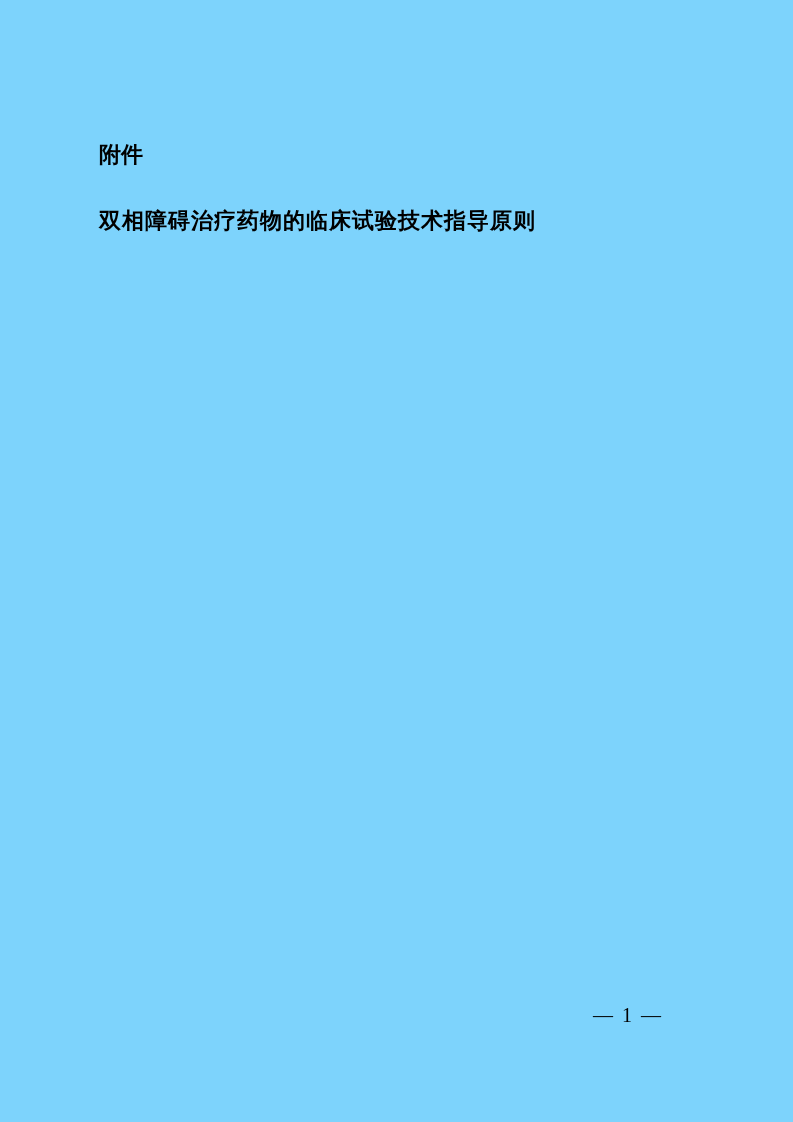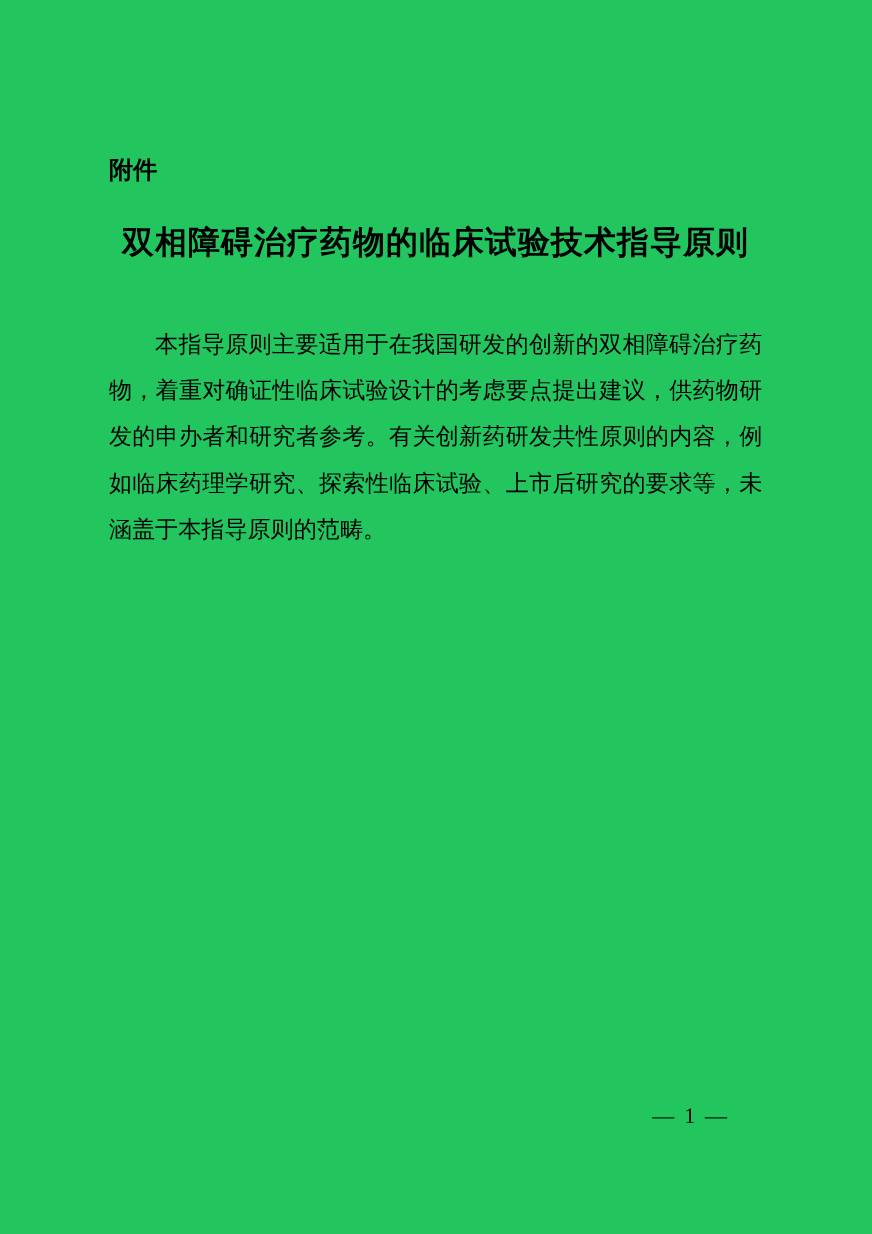--- a/index.html
+++ b/index.html
@@ -4,41 +4,41 @@
 <style>
   html, body {
     margin: 0;
     padding: 0;
     background: #ffffff;
   }
   .page {
     position: relative;
     width: 793px;
     height: 1122px;
-    background: #22c55e;
+    background: #7dd3fc;
     color: #000000;
     font-family: "Liberation Serif", serif;
     overflow: hidden;
     box-sizing: border-box;
     padding: 142px 100px 0 99px;
   }
   .attachment {
     font-family: "Liberation Sans", sans-serif;
     font-weight: bold;
     font-size: 22px;
     line-height: 26px;
     color: #000;
   }
   .doc-title {
     margin: 32px 0 0 0;
     font-family: "Liberation Serif", serif;
     font-weight: bold;
-    font-size: 29px;
+    font-size: 22px;
     line-height: 42px;
-    text-align: center;
+    text-align: left;
     letter-spacing: 1px;
     color: #000;
   }
   .doc-body {
     margin-top: 50px;
     font-size: 21px;
     line-height: 42px;
   }
   .section-heading {
     margin: 0;
@@ -74,21 +74,20 @@
 
 <div class="page">
 
   <div class="attachment">附件</div>
 
   <h1 class="doc-title">双相障碍治疗药物的临床试验技术指导原则</h1>
 
   <div class="doc-body">
 
 
-    <p class="para">本指导原则主要适用于在我国研发的创新的双相障碍治疗药物，着重对确证性临床试验设计的考虑要点提出建议，供药物研发的申办者和研究者参考。有关创新药研发共性原则的内容，例如临床药理学研究、探索性临床试验、上市后研究的要求等，未涵盖于本指导原则的范畴。</p>
 
 
 
 
 
   </div>
 
   <div class="page-number">— 1 —</div>
 
 </div>

